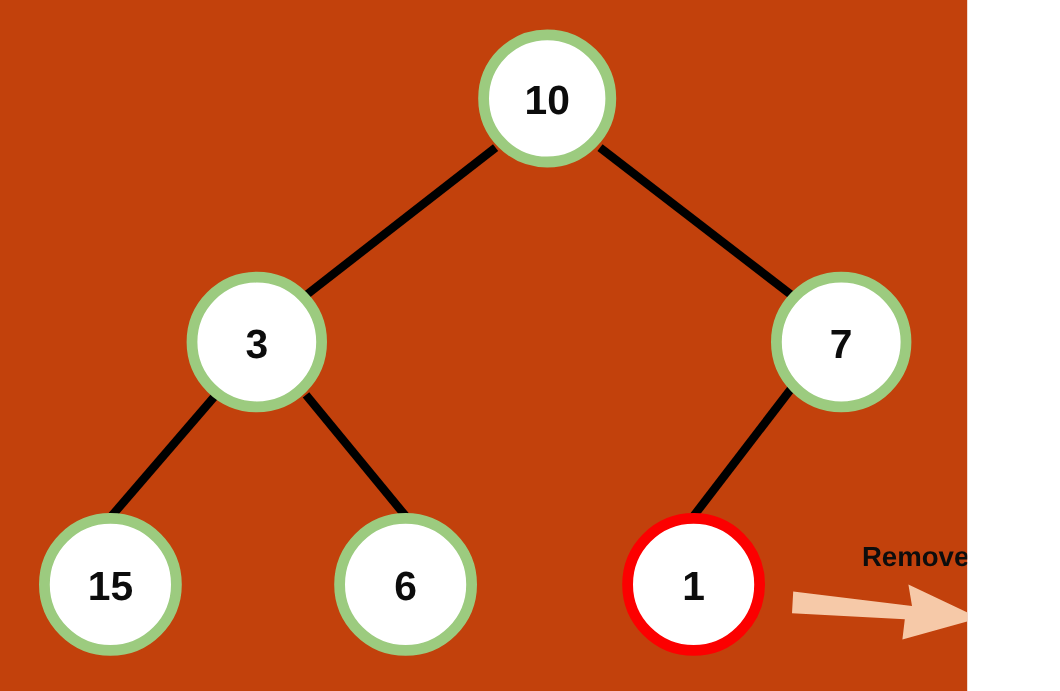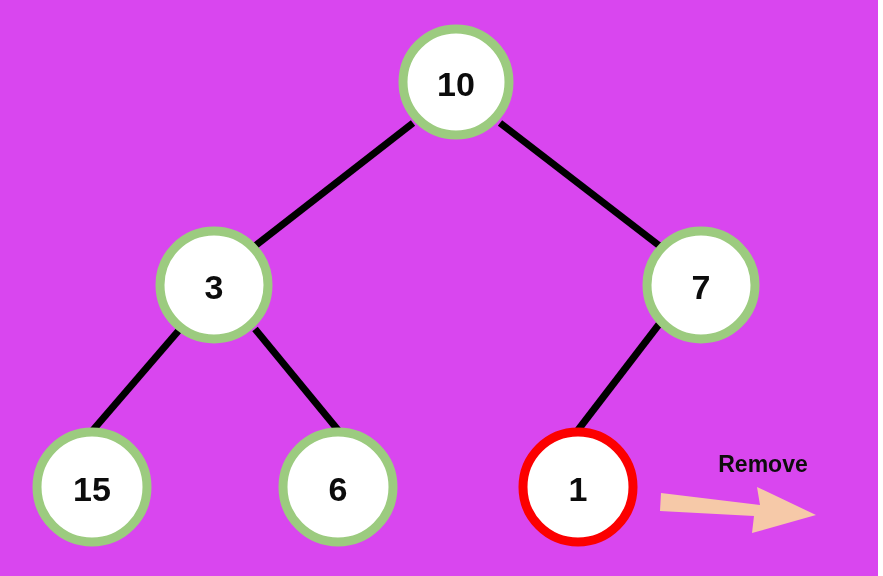--- a/index.html
+++ b/index.html
@@ -45,21 +45,21 @@
   }
   .edge-line {
     stroke: #000000;
     stroke-width: 7;
     stroke-linecap: butt;
   }
 </style>
 </head>
 <body>
 
-<div id="canvas-wrap" style="width: 878px; height: 576px; background: #d946ef;">
+<div id="canvas-wrap" style="width: 806px; height: 576px; background: #c2410c;">
 
   <svg id="tree-svg" viewBox="0 0 883 576">
 
     <g>
       <line class="edge-line" x1="413" y1="123" x2="255" y2="246" stroke="#000000"></line>
       <line class="edge-line" x1="500" y1="123" x2="661" y2="247" stroke="#000000"></line>
       <line class="edge-line" x1="180" y1="329" x2="93" y2="430" stroke="#000000"></line>
       <line class="edge-line" x1="255" y1="329" x2="338" y2="430" stroke="#000000"></line>
       <line class="edge-line" x1="660" y1="323" x2="578" y2="430" stroke="#000000"></line>
     </g>

